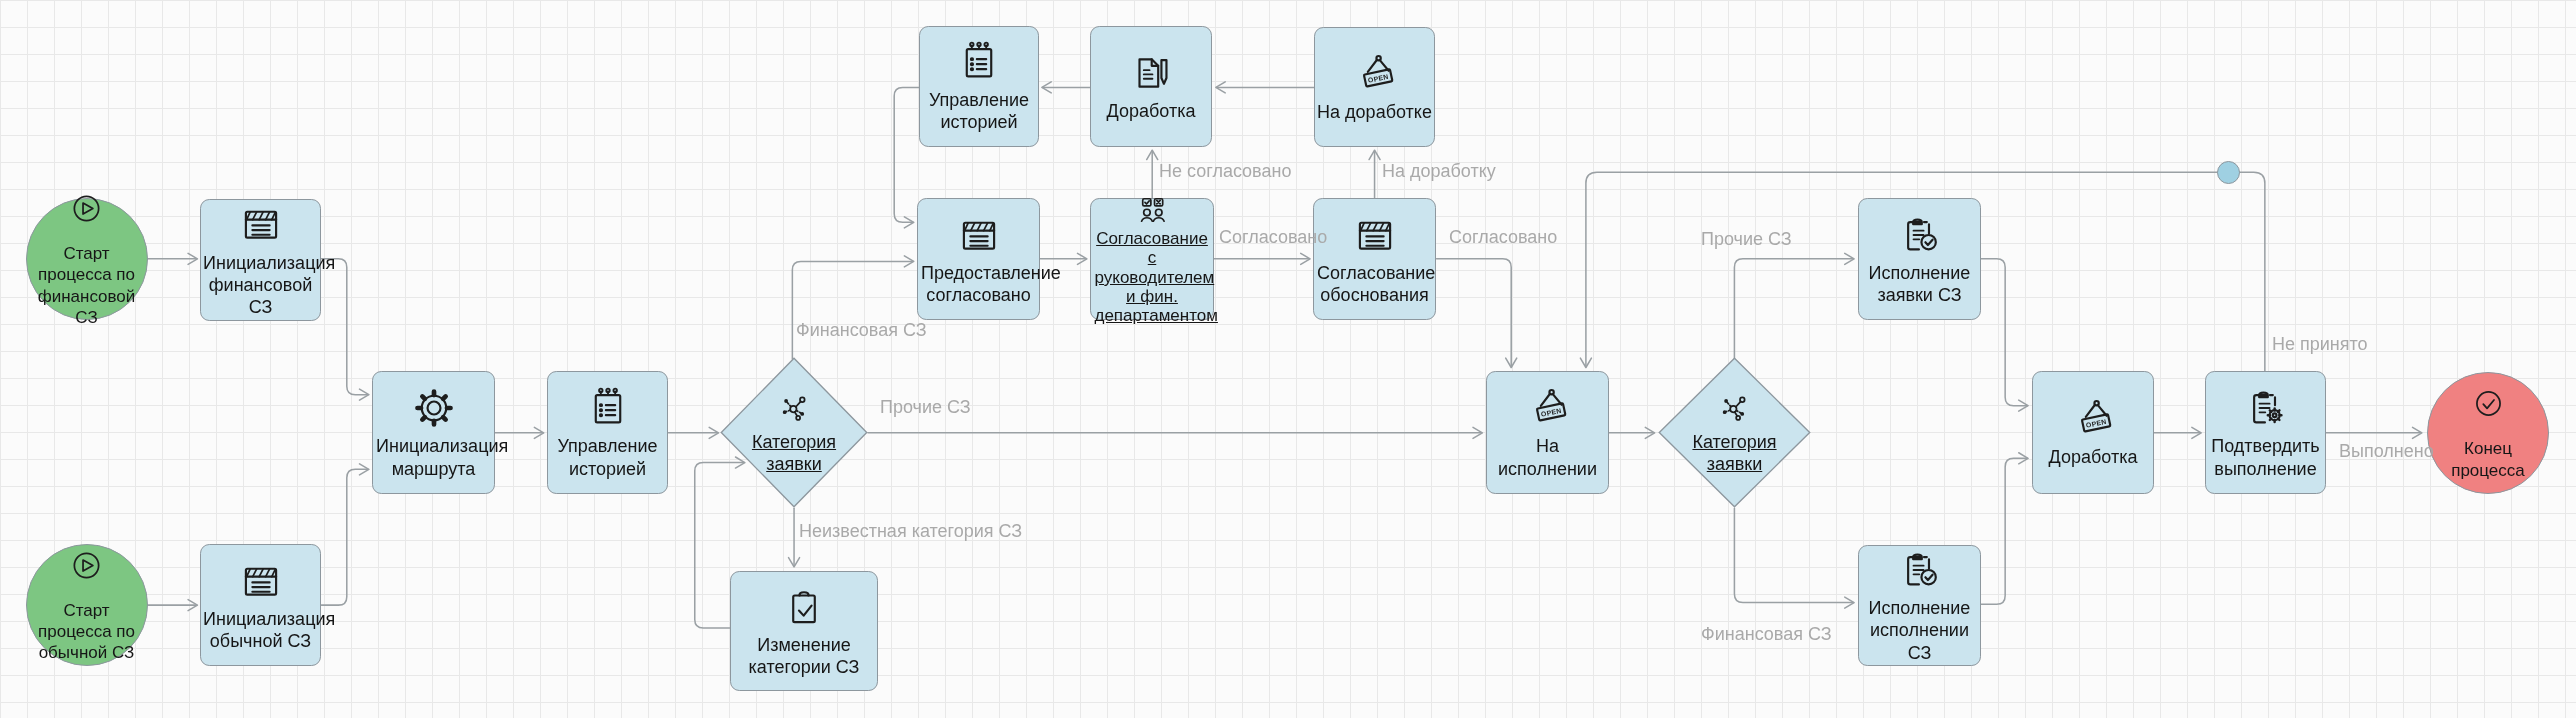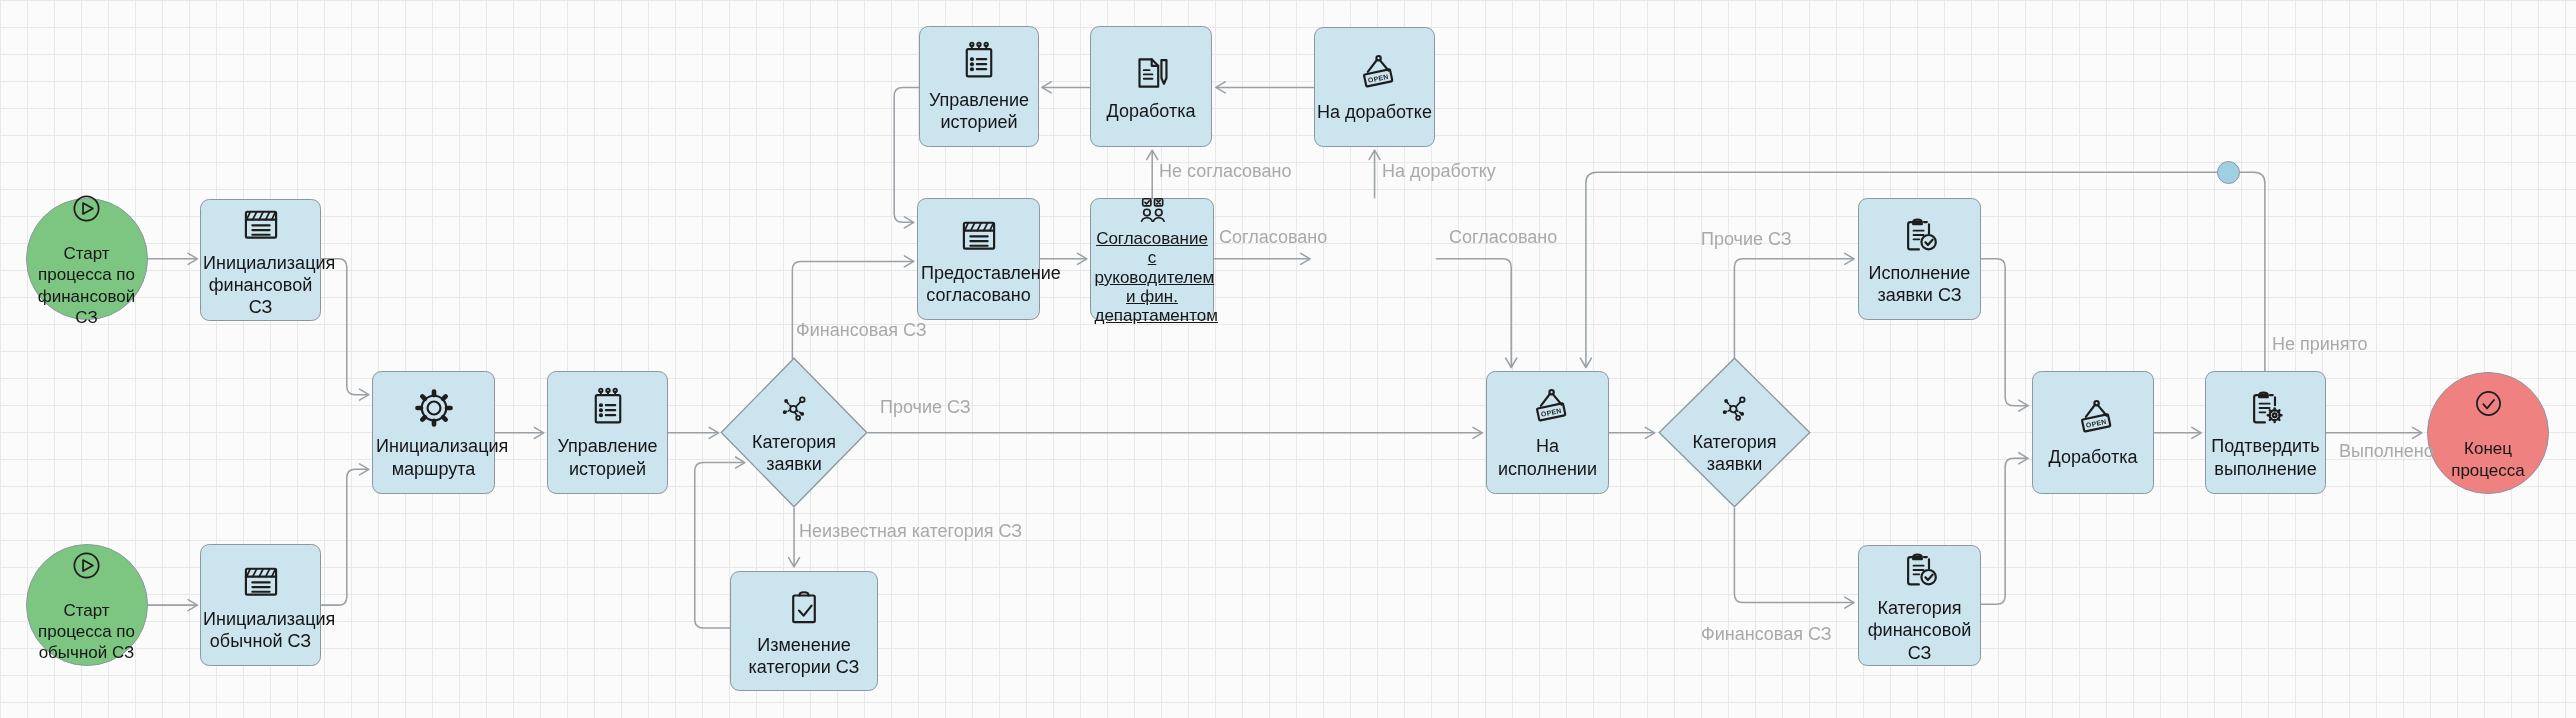--- a/index.html
+++ b/index.html
@@ -18,21 +18,21 @@
   .task{background:#cbe4ee;border:1.4px solid #8d979e;border-radius:9.3px;}
   .circle{border:1.4px solid #8d979e;border-radius:50%;gap:16px;}
   .circle.green{background:#7dc682;}
   .circle.red{background:#f08181;}
   .nlabel{font-size:18px;line-height:1.24;color:#161616;max-width:115px;}
   .circle .nlabel{font-size:17px;max-width:112px;}
   .diamond{background:transparent;border:none;}
   .diamond .dshape{position:absolute;left:0;top:0;width:100%;height:100%;}
   .diamond .dshape polygon{fill:#cbe4ee;stroke:#8d979e;stroke-width:1.6;}
   .diamond .icon,.diamond .nlabel{position:relative;}
-  .diamond .nlabel{max-width:102px;}
+  .diamond .nlabel{max-width:102px;text-decoration:underline;}
   .icon{display:flex;align-items:center;justify-content:center;}
   .ic{width:46px;height:46px;}
   .ic-sm{width:37px;height:37px;}
   .compact{gap:0.8px;}
   .compact .nlabel{font-size:17px;line-height:1.14;text-decoration:underline;}
   .compact .ic{width:36px;height:36px;}
   .stroke, .icsvg{stroke:#1d1d1d;fill:none;stroke-width:3;stroke-linecap:round;stroke-linejoin:round;}
   .elabel{position:absolute;font-size:18px;color:#a9a9a9;white-space:nowrap;}
   .opentext{font-size:9.5px;font-weight:bold;fill:#1d1d1d;stroke:none;text-anchor:middle;
             font-family:"Liberation Sans","DejaVu Sans",sans-serif;letter-spacing:0.5px;}
@@ -283,20 +283,28 @@
     <div class="nlabel">Предоставление согласовано</div>
   </div>
   <div class="node task compact" style="left:1090px;top:198px;width:124px;height:122px">
     <span class="icon">
         <svg class="ic" viewBox="0 0 42 42" width="36" height="36">
           <use href="#i-approve"></use>
         </svg>
       </span>
     <div class="nlabel">Согласование с руководителем и фин. департаментом</div>
   </div>
+  <div class="node task" style="left:1313px;top:198px;width:123px;height:122px">
+    <span class="icon">
+        <svg class="ic" viewBox="0 0 54 54" width="46" height="46">
+          <use href="#i-clapper"></use>
+        </svg>
+      </span>
+    <div class="nlabel">Согласование обоснования</div>
+  </div>
   <div class="node task" style="left:730px;top:571px;width:148px;height:120px">
     <span class="icon">
         <svg class="ic" viewBox="0 0 54 54" width="46" height="46">
           <use href="#i-clipcheck"></use>
         </svg>
       </span>
     <div class="nlabel">Изменение категории СЗ</div>
   </div>
   <div class="node task" style="left:1486px;top:371px;width:123px;height:123px">
     <span class="icon">
@@ -320,21 +328,21 @@
         </svg>
       </span>
     <div class="nlabel">Исполнение заявки СЗ</div>
   </div>
   <div class="node task" style="left:1858px;top:545px;width:123px;height:121px">
     <span class="icon">
         <svg class="ic" viewBox="0 0 54 54" width="46" height="46">
           <use href="#i-clipdone"></use>
         </svg>
       </span>
-    <div class="nlabel">Категория финансовой СЗ</div>
+    <div class="nlabel">Исполнение исполнении СЗ</div>
   </div>
   <div class="node task" style="left:2032px;top:371px;width:122px;height:123px">
     <span class="icon">
       <svg class="ic" viewBox="0 0 64 64">
           <g class="icsvg" stroke-width="2.8">
             <circle cx="37" cy="10" r="3"></circle>
             <path d="M34.8,12.2 L22,29 M39,13 L51,27.5"></path>
             <g transform="rotate(-12 36 38)">
               <rect x="18" y="29" width="37" height="17" rx="1.5"></rect>
             </g>

